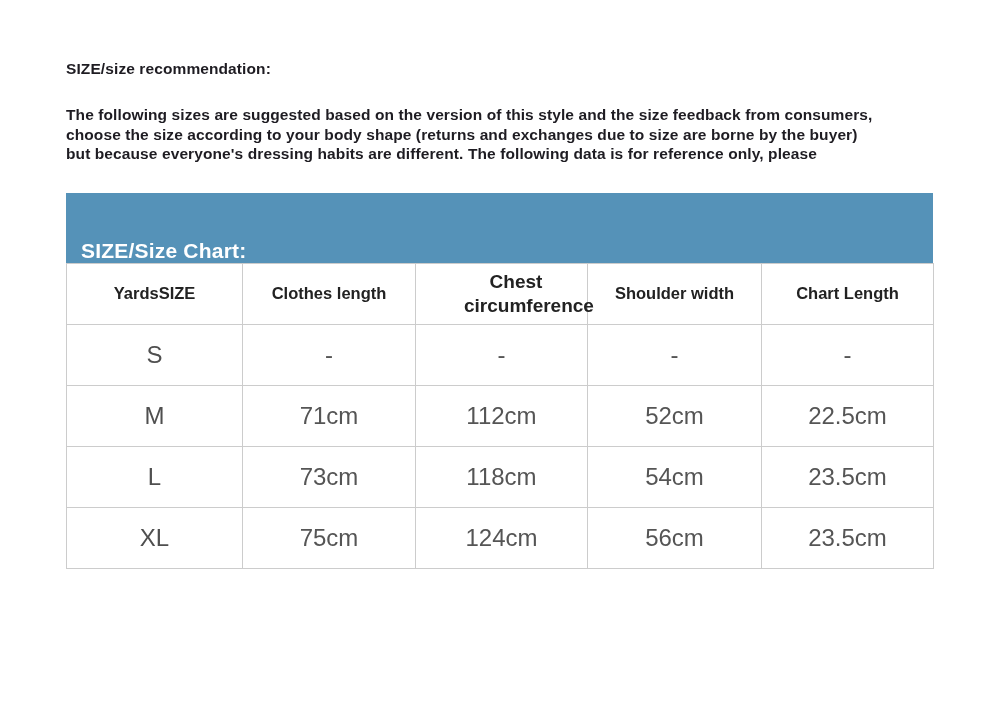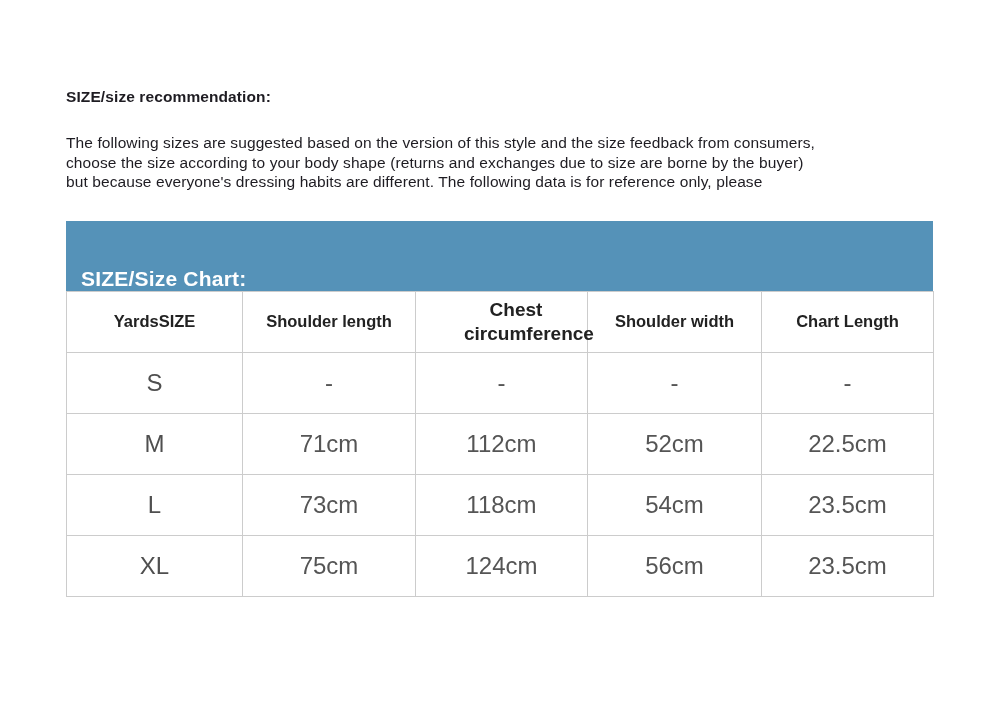--- a/index.html
+++ b/index.html
@@ -11,36 +11,36 @@
   .page {
     position: relative;
     width: 1000px;
     height: 708px;
     background: #ffffff;
     overflow: hidden;
   }
   .content {
     position: absolute;
     left: 66px;
-    top: 88px;
+    top: 60px;
     width: 868px;
   }
   .rec-title {
     font-size: 15.5px;
     font-weight: bold;
     color: #1e1c22;
     letter-spacing: 0.1px;
     margin: 0 0 27px 0;
   }
   .intro {
     margin: 0 0 29px 0;
   }
   .intro-line {
     font-size: 15.5px;
-    font-weight: normal;
+    font-weight: bold;
     color: #1e1c22;
     line-height: 19.6px;
     letter-spacing: 0.1px;
     white-space: nowrap;
   }
   .chart-block {
     width: 867px;
   }
   .chart-title-bar {
     height: 70px;
@@ -120,21 +120,21 @@
         <colgroup>
           <col class="c1">
             <col class="c2">
             <col class="c3">
             <col class="c4">
             <col class="c5">
         </colgroup>
         <thead>
           <tr>
             <th>YardsSIZE</th>
-            <th>Shoulder length</th>
+            <th>Clothes length</th>
             <th class="chest">
               <span class="wrap">Chest circumference</span>
             </th>
             <th>Shoulder width</th>
             <th>Chart Length</th>
           </tr>
         </thead>
         <tbody>
           <tr>
             <td class="size-cell">S</td>

